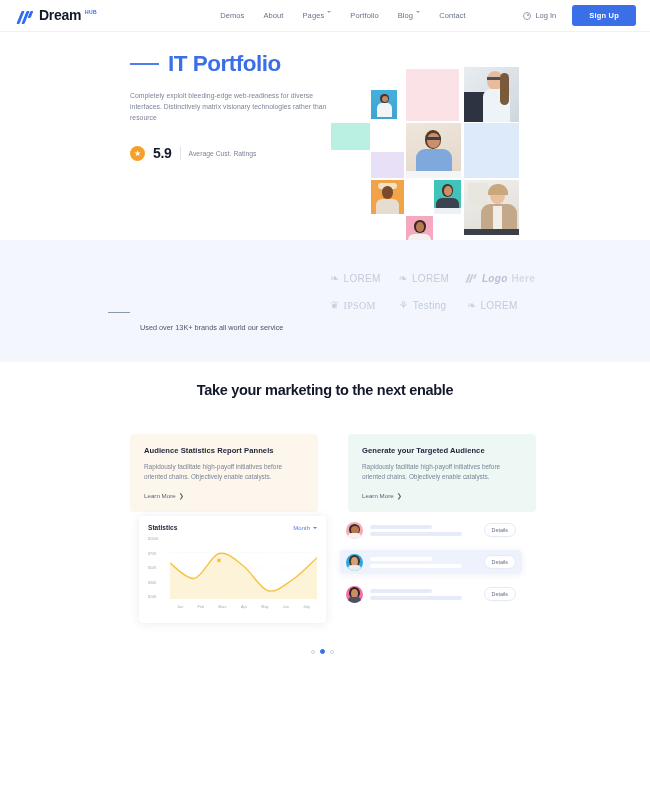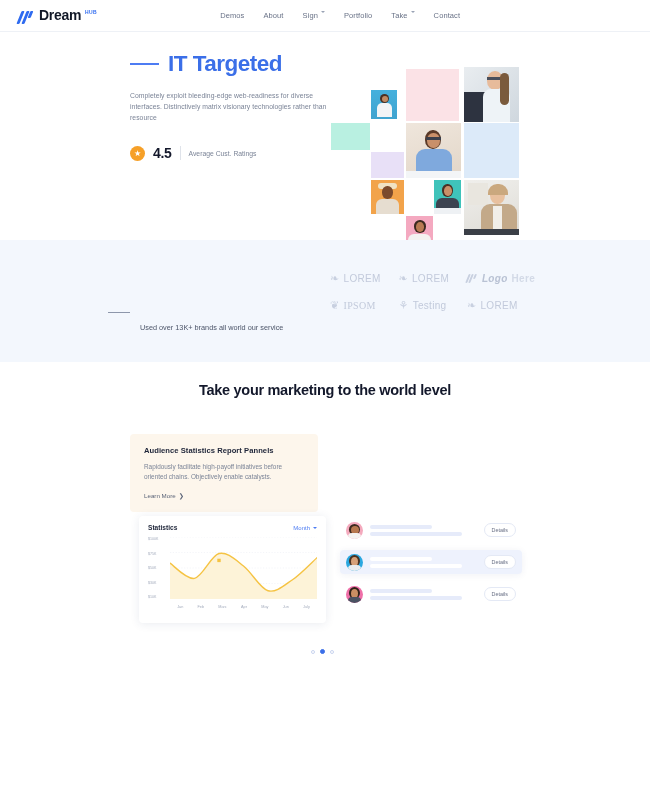--- a/index.html
+++ b/index.html
@@ -174,49 +174,56 @@
   </div>
 
   <nav class="nav">
     <a href="#">
         <span>Demos</span>
       </a>
     <a href="#">
         <span>About</span>
       </a>
     <a href="#">
-        <span>Sign</span>
+        <span>Pages</span>
         <i class="caret"></i>
       </a>
     <a href="#">
         <span>Portfolio</span>
       </a>
     <a href="#">
-        <span>Take</span>
+        <span>Blog</span>
         <i class="caret"></i>
       </a>
     <a href="#">
         <span>Contact</span>
       </a>
   </nav>
 
+  <div class="header-right">
+    <div class="login">
+      <span class="login-ic"></span>
+      <span>Log In</span>
+    </div>
+    <button class="signup">Sign Up</button>
+  </div>
 </div>
 
 <section class="hero">
   <div class="hero-left">
     <h1 class="hero-title">
       <span class="hero-title-2">
         <i class="dash"></i>
-        <span class="accent">IT Targeted</span>
+        <span class="accent">IT Portfolio</span>
       </span>
     </h1>
     <p class="hero-sub">Completely exploit bleeding-edge web-readiness for diverse interfaces. Distinctively matrix visionary technologies rather than resource</p>
     <div class="rating">
       <span class="star-badge">★</span>
-      <span class="rating-num">4.5</span>
+      <span class="rating-num">5.9</span>
       <span class="rating-div"></span>
       <span class="rating-label">Average Cust. Ratings</span>
     </div>
   </div>
 
   <div class="grid">
 
     <div class="cell" style="left:40px;top:23px;width:26px;height:29px;background:#3fa9d6;">
       <div class="ph" style="background:linear-gradient(180deg,#45b0dd,#3fa3cf);">
         <div class="face" style="left:9px;top:4px;width:9px;height:9px;background:#4a2f22;"></div>
@@ -318,26 +325,34 @@
       <span>Testing</span>
     </div>
     <div class="brand-item">
       <span class="bi">❧</span>
       <span>LOREM</span>
     </div>
   </div>
 </section>
 
 <section class="marketing">
-  <h2 class="sec-title">Take your marketing to the world level</h2>
+  <h2 class="sec-title">Take your marketing to the next enable</h2>
 </section>
 
 <div class="cards">
   <div class="card a">
     <h3>Audience Statistics Report Pannels</h3>
+    <p>Rapidously facilitate high-payoff initiatives before oriented chains. Objectively enable catalysts.</p>
+    <div class="more">
+      <span>Learn More</span>
+      <span>❯</span>
+    </div>
+  </div>
+  <div class="card b">
+    <h3>Generate your Targeted Audience</h3>
     <p>Rapidously facilitate high-payoff initiatives before oriented chains. Objectively enable catalysts.</p>
     <div class="more">
       <span>Learn More</span>
       <span>❯</span>
     </div>
   </div>
 </div>
 
 <div class="chart-card">
   <div class="chart-head">

